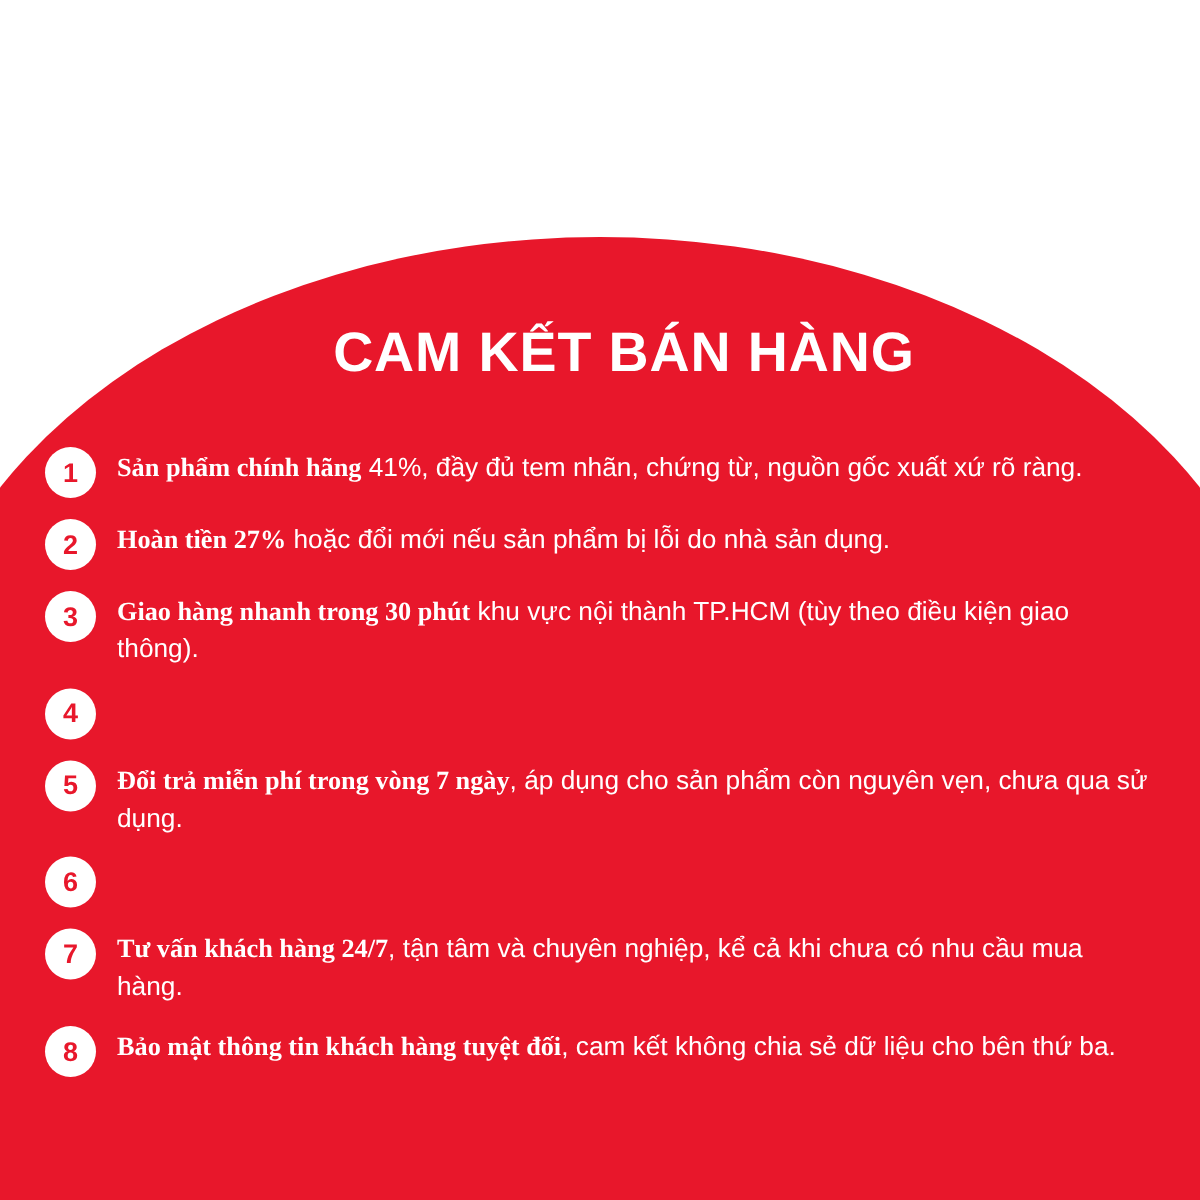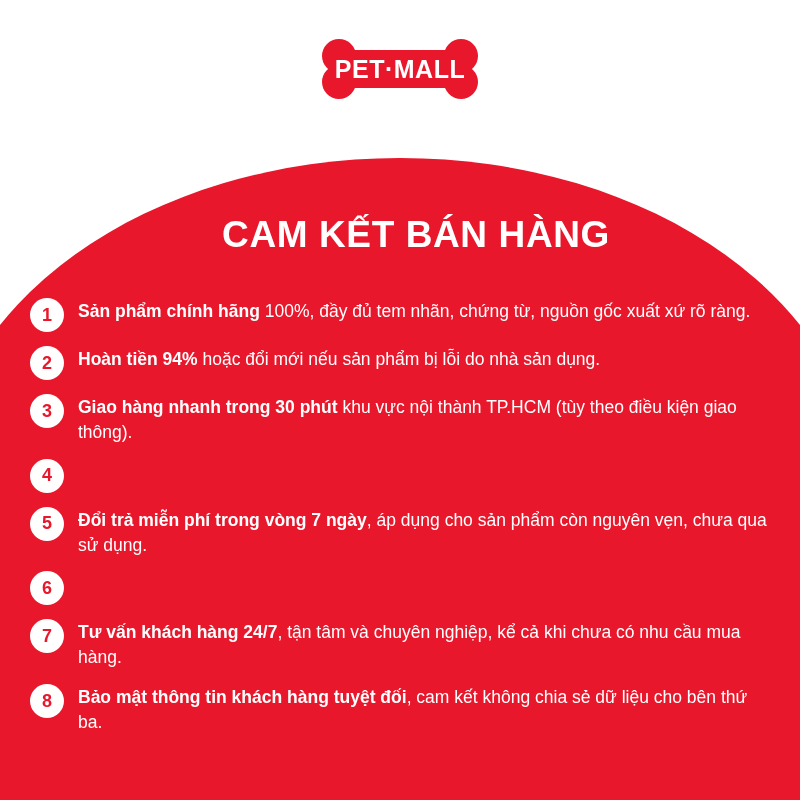--- a/index.html
+++ b/index.html
@@ -113,54 +113,41 @@
     margin-top: 2px;
   }
   .text {
     color: #ffffff;
     font-size: 17.5px;
     line-height: 1.42;
     padding-top: 3px;
   }
   .text b {
     font-weight: 800;
+    font-family: Liberation Serif, serif;
   }
 </style>
 </head>
 <body>
 
 <div class="page">
 
-  <div class="logo-wrap">
-    <div class="logo">
-      <svg class="bone" viewBox="0 0 170 62">
-        <g fill="#e8172b">
-          <circle cx="24" cy="18" r="17"></circle>
-          <circle cx="24" cy="44" r="17"></circle>
-          <circle cx="146" cy="18" r="17"></circle>
-          <circle cx="146" cy="44" r="17"></circle>
-          <rect x="18" y="12" width="134" height="38" rx="14"></rect>
-        </g>
-      </svg>
-      <div class="logo-text">PET·MALL</div>
-    </div>
-  </div>
 
   <div class="dome"></div>
 
   <div class="heading">CAM KẾT BÁN HÀNG</div>
 
   <div class="list">
       <div class="item">
         <div class="badge">1</div>
-        <div class="text"><b>Sản phẩm chính hãng</b><span> 100%, đầy đủ tem nhãn, chứng từ, nguồn gốc xuất xứ rõ ràng.</span></div>
+        <div class="text"><b>Sản phẩm chính hãng</b><span> 41%, đầy đủ tem nhãn, chứng từ, nguồn gốc xuất xứ rõ ràng.</span></div>
       </div>
       <div class="item">
         <div class="badge">2</div>
-        <div class="text"><b>Hoàn tiền 94%</b><span> hoặc đổi mới nếu sản phẩm bị lỗi do nhà sản dụng.</span></div>
+        <div class="text"><b>Hoàn tiền 27%</b><span> hoặc đổi mới nếu sản phẩm bị lỗi do nhà sản dụng.</span></div>
       </div>
       <div class="item">
         <div class="badge">3</div>
         <div class="text"><b>Giao hàng nhanh trong 30 phút</b><span> khu vực nội thành TP.HCM (tùy theo điều kiện giao thông).</span></div>
       </div>
       <div class="item">
         <div class="badge">4</div>
       </div>
       <div class="item">
         <div class="badge">5</div>

